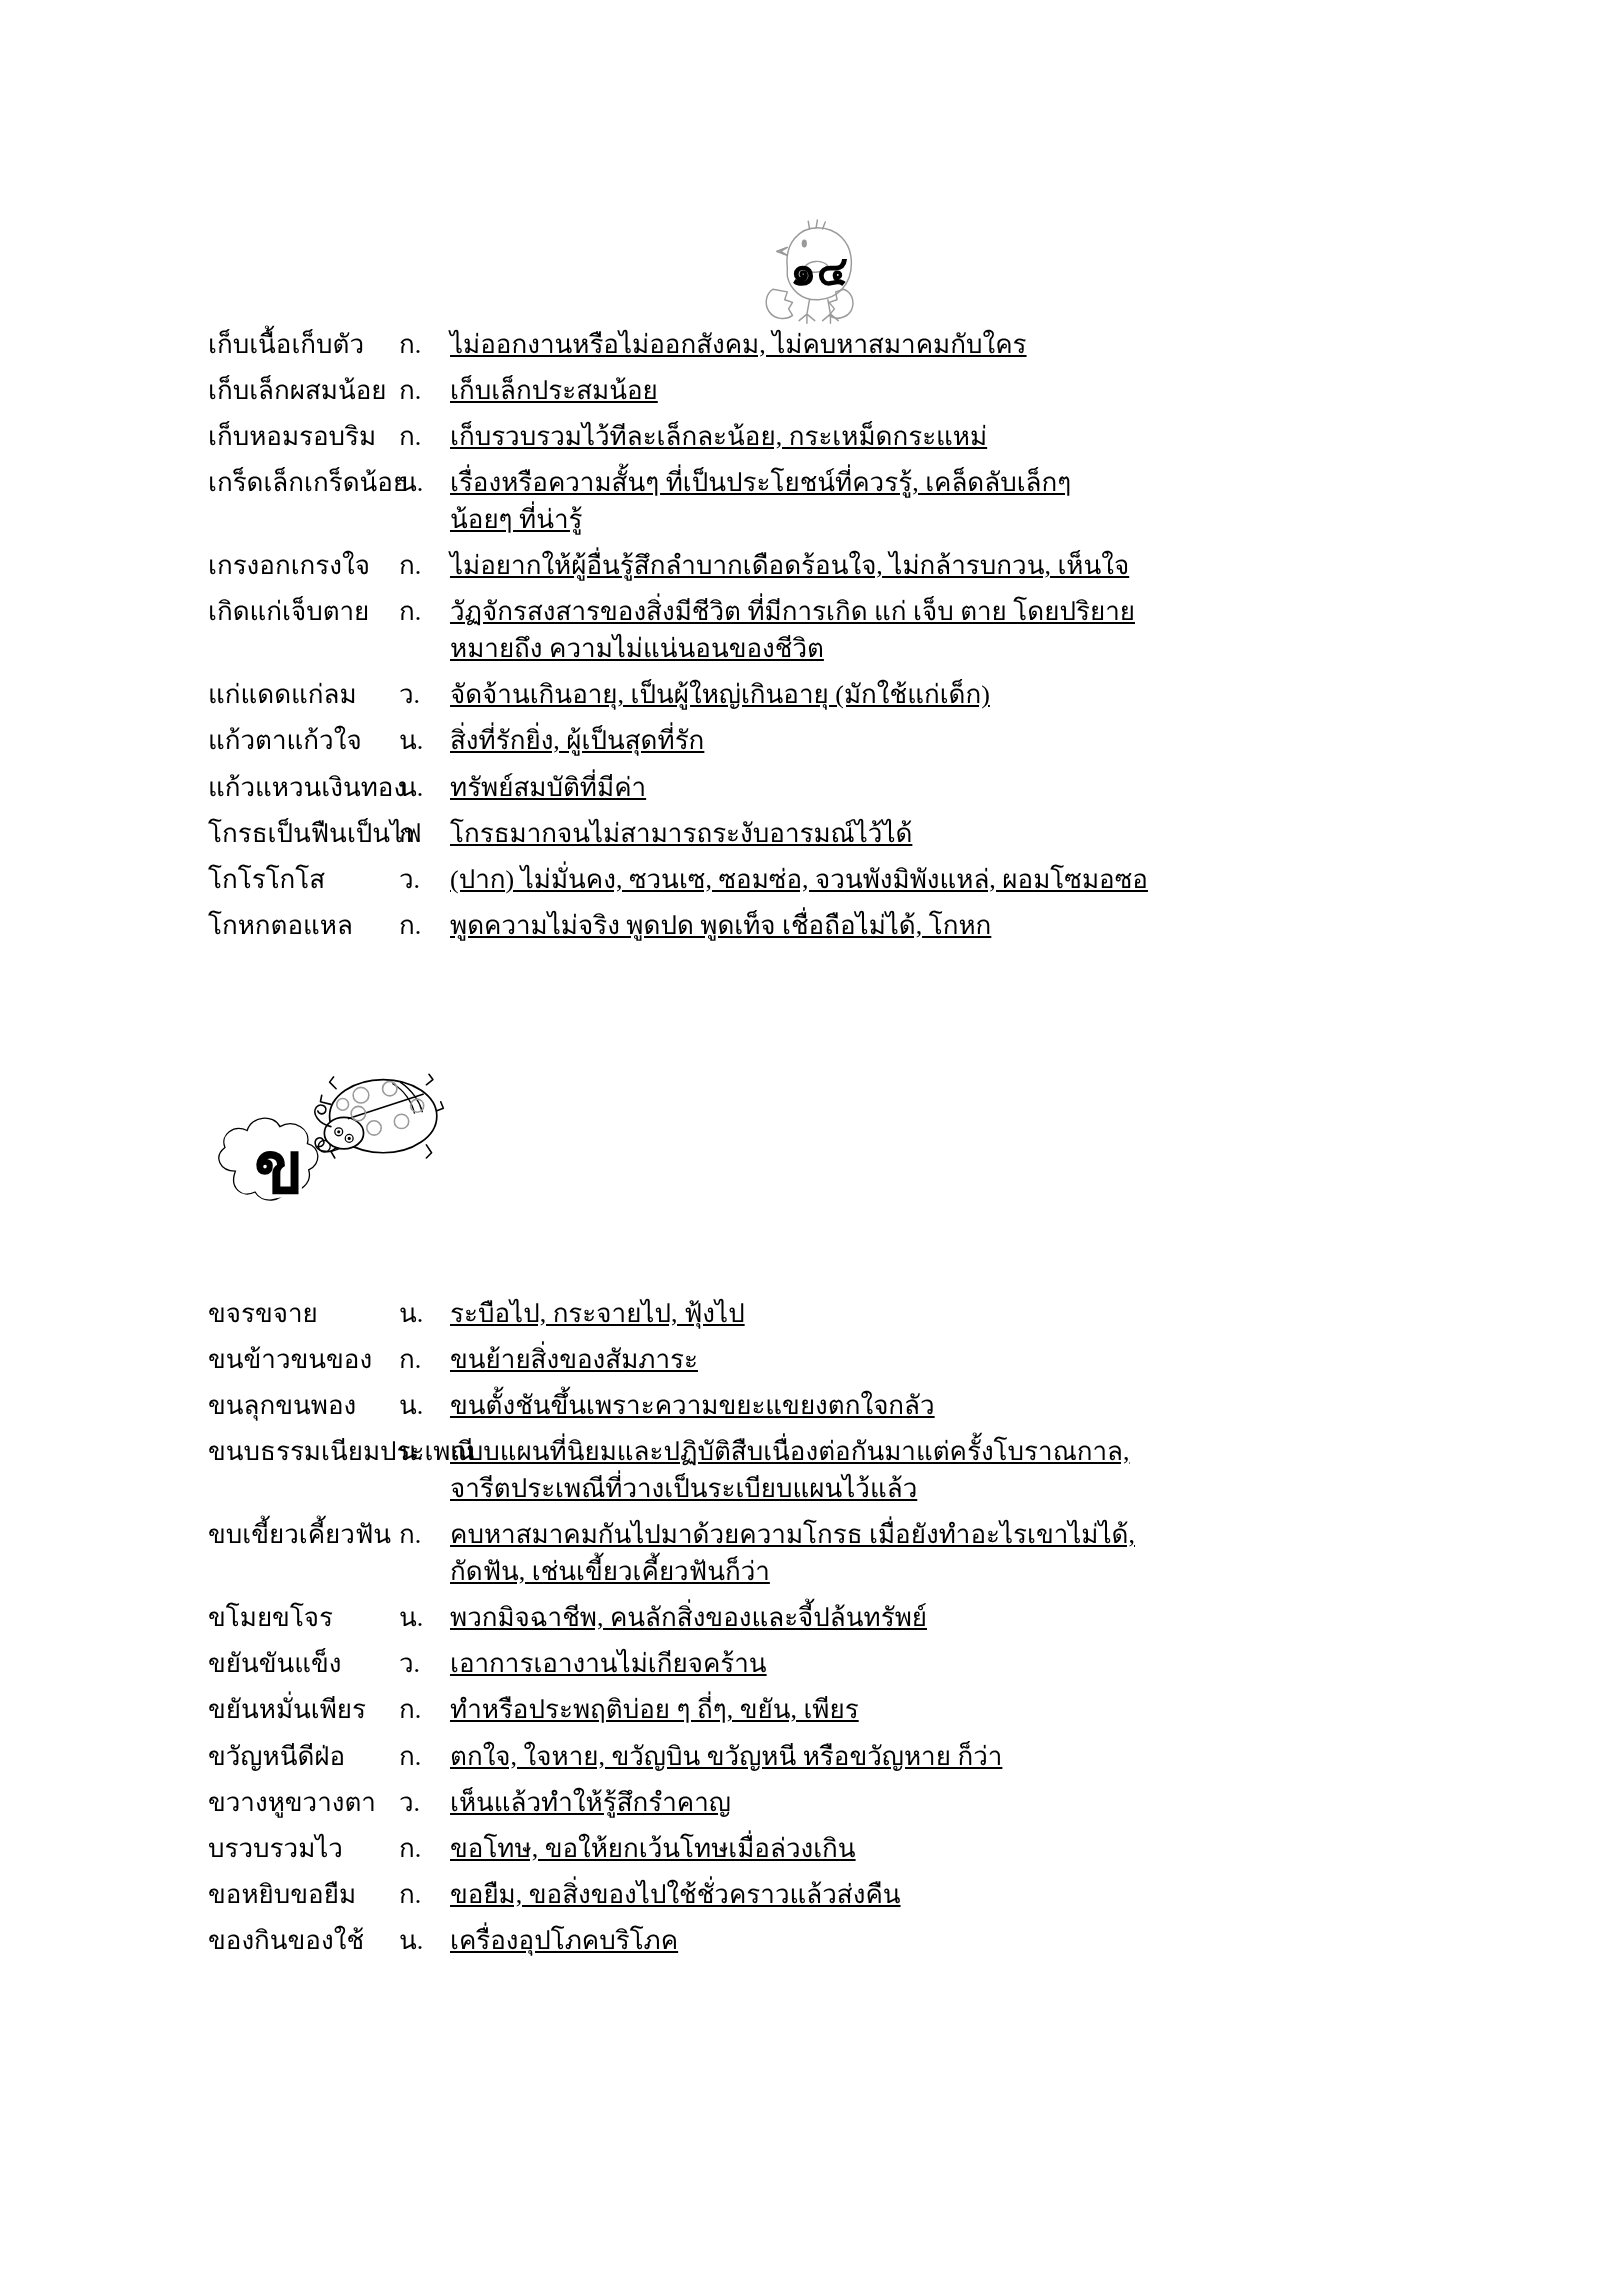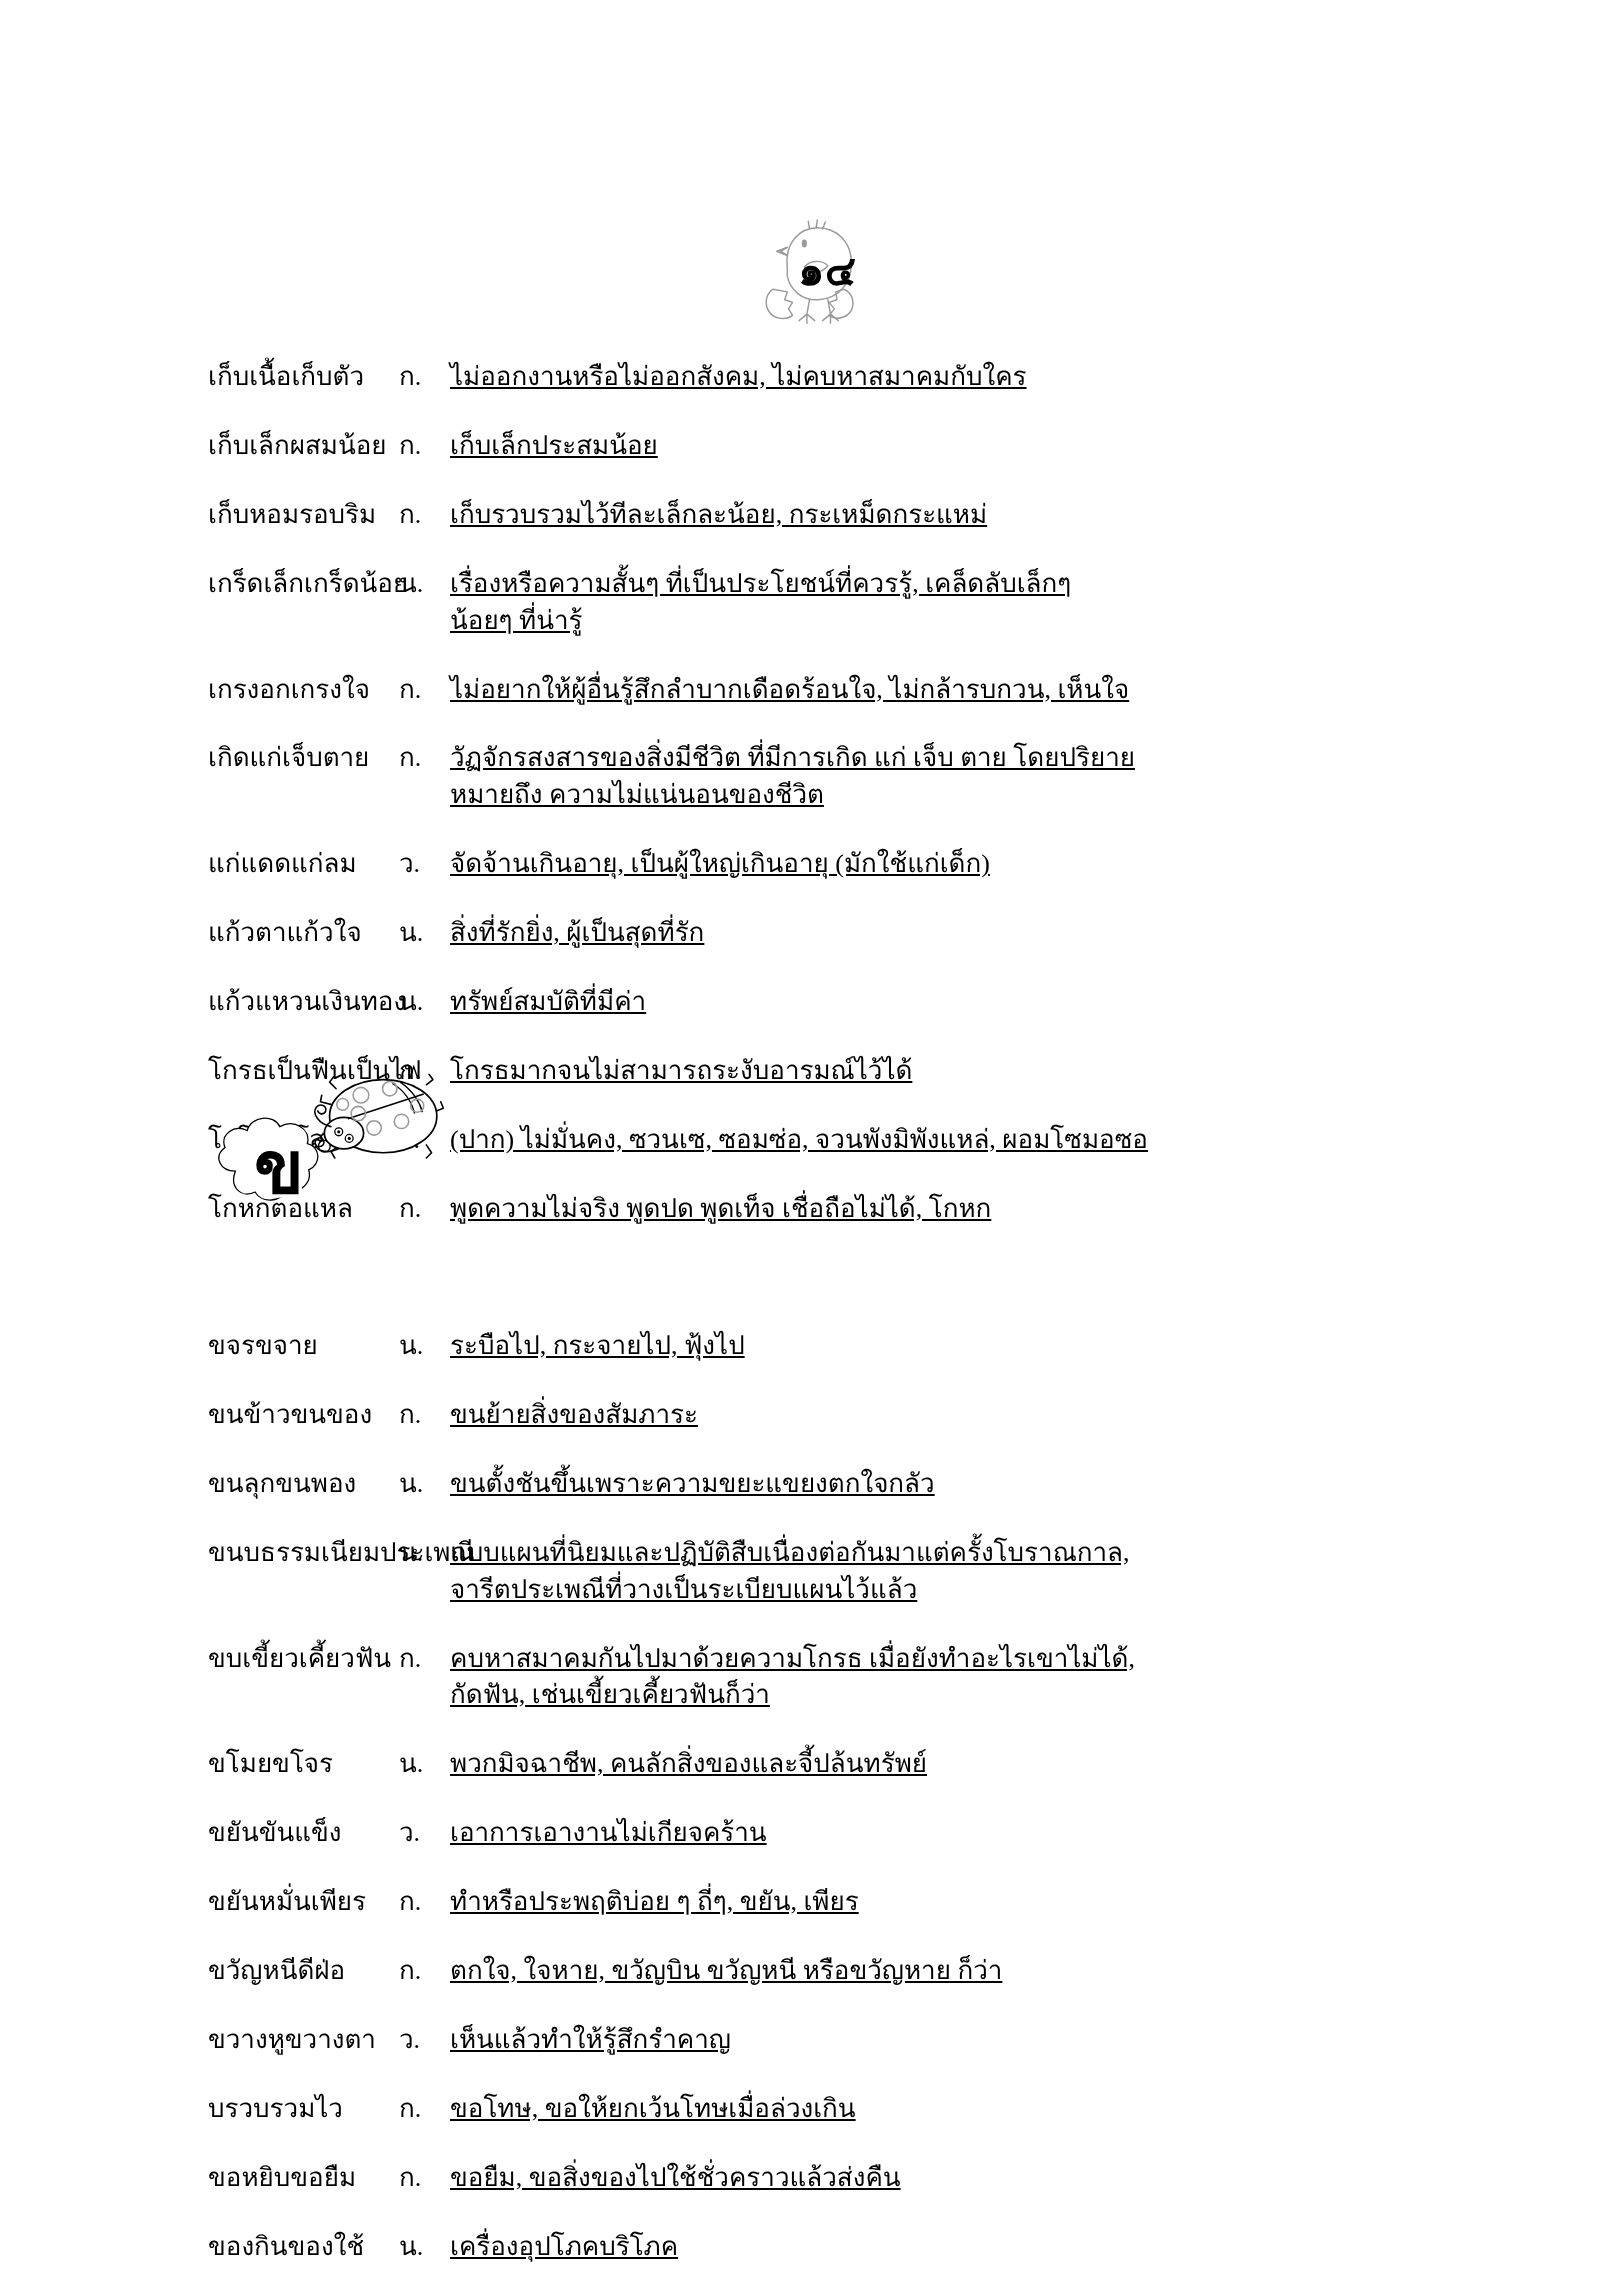--- a/index.html
+++ b/index.html
@@ -40,21 +40,21 @@
   }
   .chick-mark svg {
     position: absolute;
     top: 0;
     left: 0;
     width: 151px;
     height: 121px;
   }
   .page-number {
     position: absolute;
-    left: 16px;
+    left: 8px;
     top: 35px;
     width: 151px;
     text-align: center;
     font-size: 41px;
     line-height: 1;
     font-weight: bold;
     font-family: "DejaVu Sans", "Liberation Sans", sans-serif;
     color: #000000;
     letter-spacing: 0.7px;
   }
@@ -65,21 +65,20 @@
     left: 208px;
     width: 1243px;
   }
   #entries-section-1 { top: 327px; }
   #entries-section-2 { top: 1296px; }
 
   .entry {
     display: flex;
     align-items: flex-start;
     margin-bottom: 9.2px;
-    margin-top: 32px;
   }
   .entry-term {
     width: 191px;
     flex: 0 0 191px;
     font-size: 26px;
     line-height: 1.42;
     white-space: nowrap;
   }
   .entry-pos {
     width: 51px;

